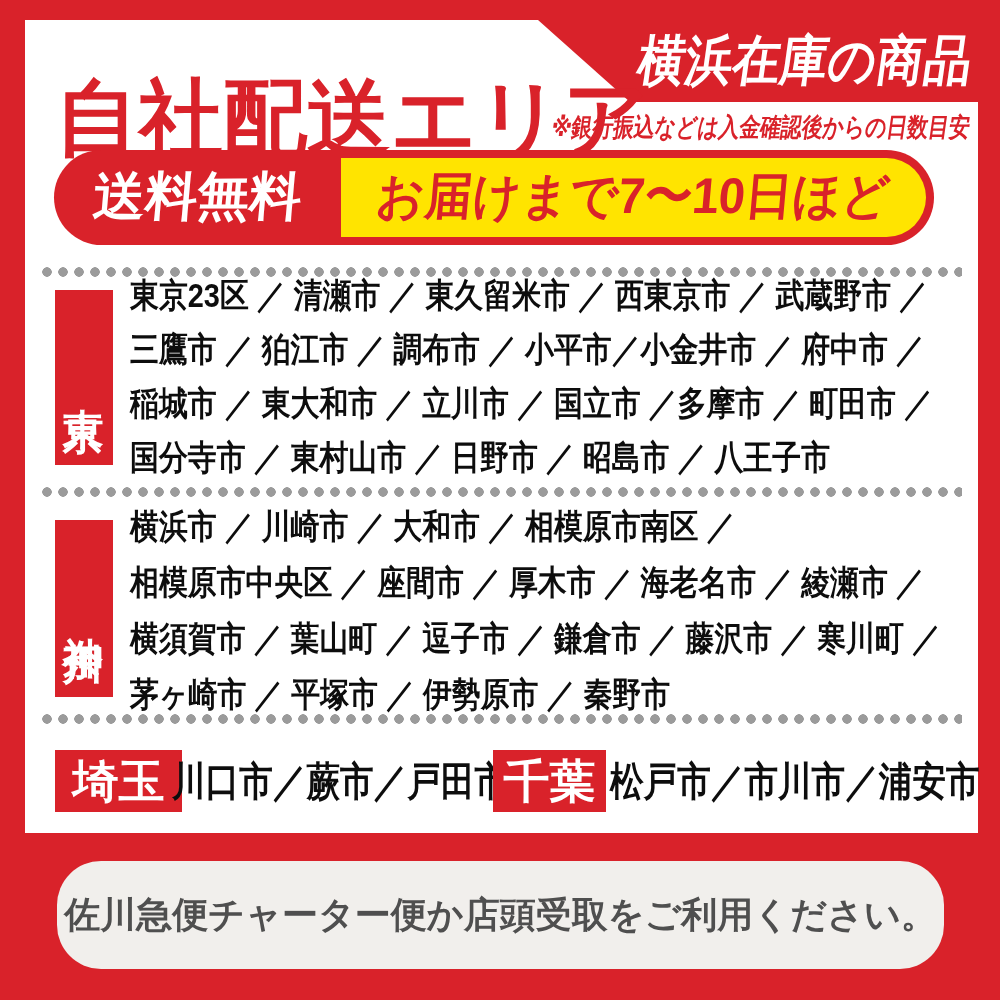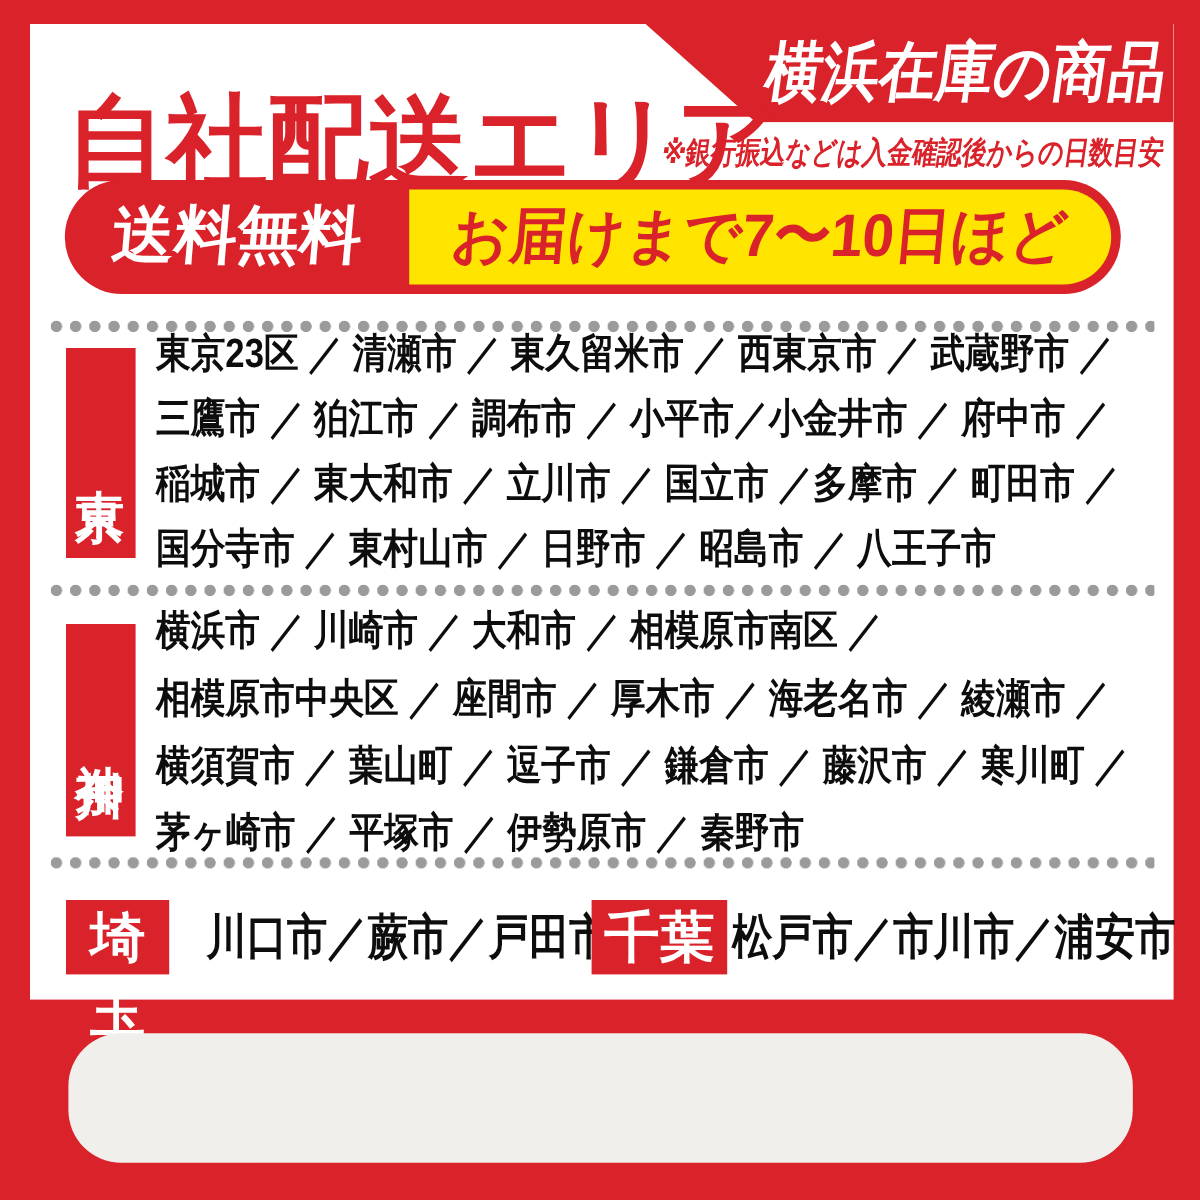--- a/index.html
+++ b/index.html
@@ -74,21 +74,21 @@
   .list-kanagawa { top:478px; }
   .cline {
     font-size:34px; font-weight:900; line-height:54px;
     transform:scaleX(.85); transform-origin:left center; white-space:nowrap;
   }
   .list-kanagawa .cline { line-height:56px; }
   .box {
     position:absolute; top:730px; height:62px; background:var(--red);
     color:#fff; font-size:46px; font-weight:900; text-align:center; line-height:62px;
   }
-  .box-saitama { left:30px; width:86px; }
+  .box-saitama { left:30px; width:127px; }
   .box-chiba { left:468px; width:113px; }
   .cities {
     position:absolute; top:730px; height:62px; line-height:62px;
     font-size:40px; font-weight:900; white-space:nowrap;
     transform:scaleX(.84); transform-origin:left center;
   }
   .cities-saitama { left:147px; }
   .cities-chiba { left:585px; }
   .footer-box {
     position:absolute; left:57px; top:861px; width:887px; height:108px;
@@ -147,14 +147,15 @@
 
     <div class="box box-saitama">埼玉</div>
     <div class="cities cities-saitama">川口市／蕨市／戸田市</div>
 
     <div class="box box-chiba">千葉</div>
     <div class="cities cities-chiba">松戸市／市川市／浦安市</div>
 
   </div>
 
   <div class="footer-box">
+    <div>佐川急便チャーター便か店頭受取をご利用ください。</div>
   </div>
 </div>
 
 </body></html>

